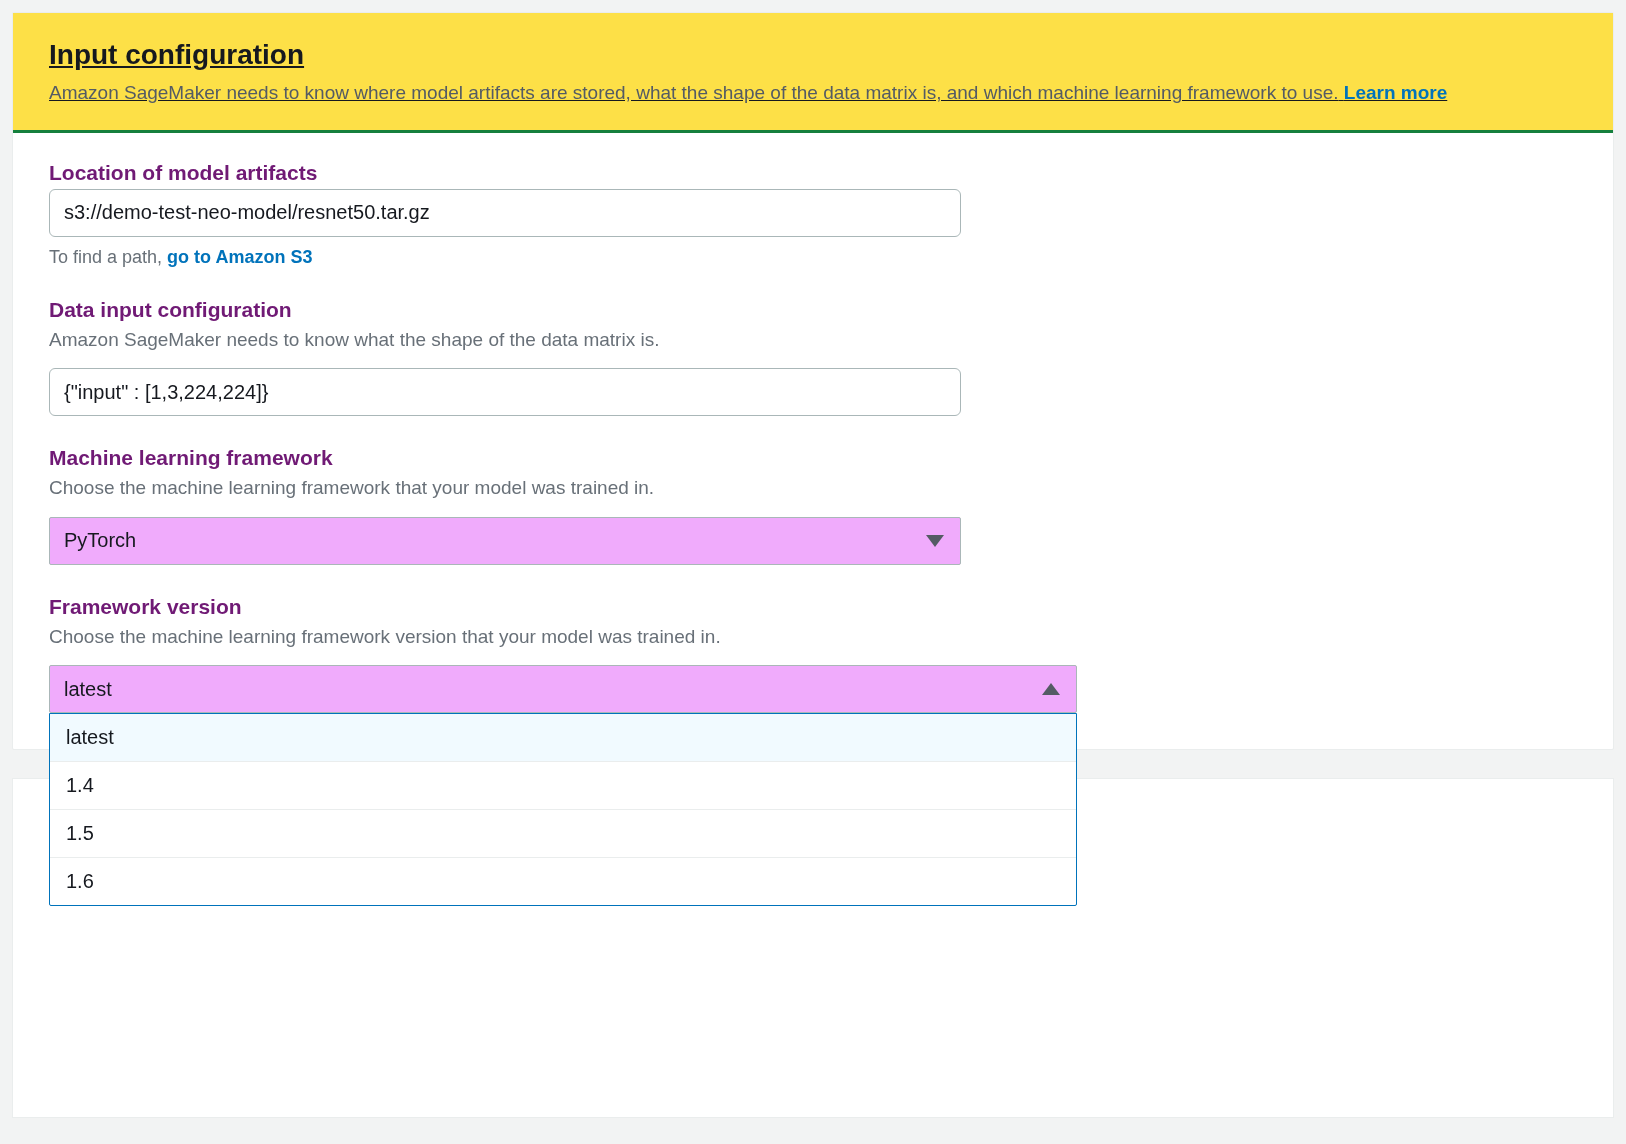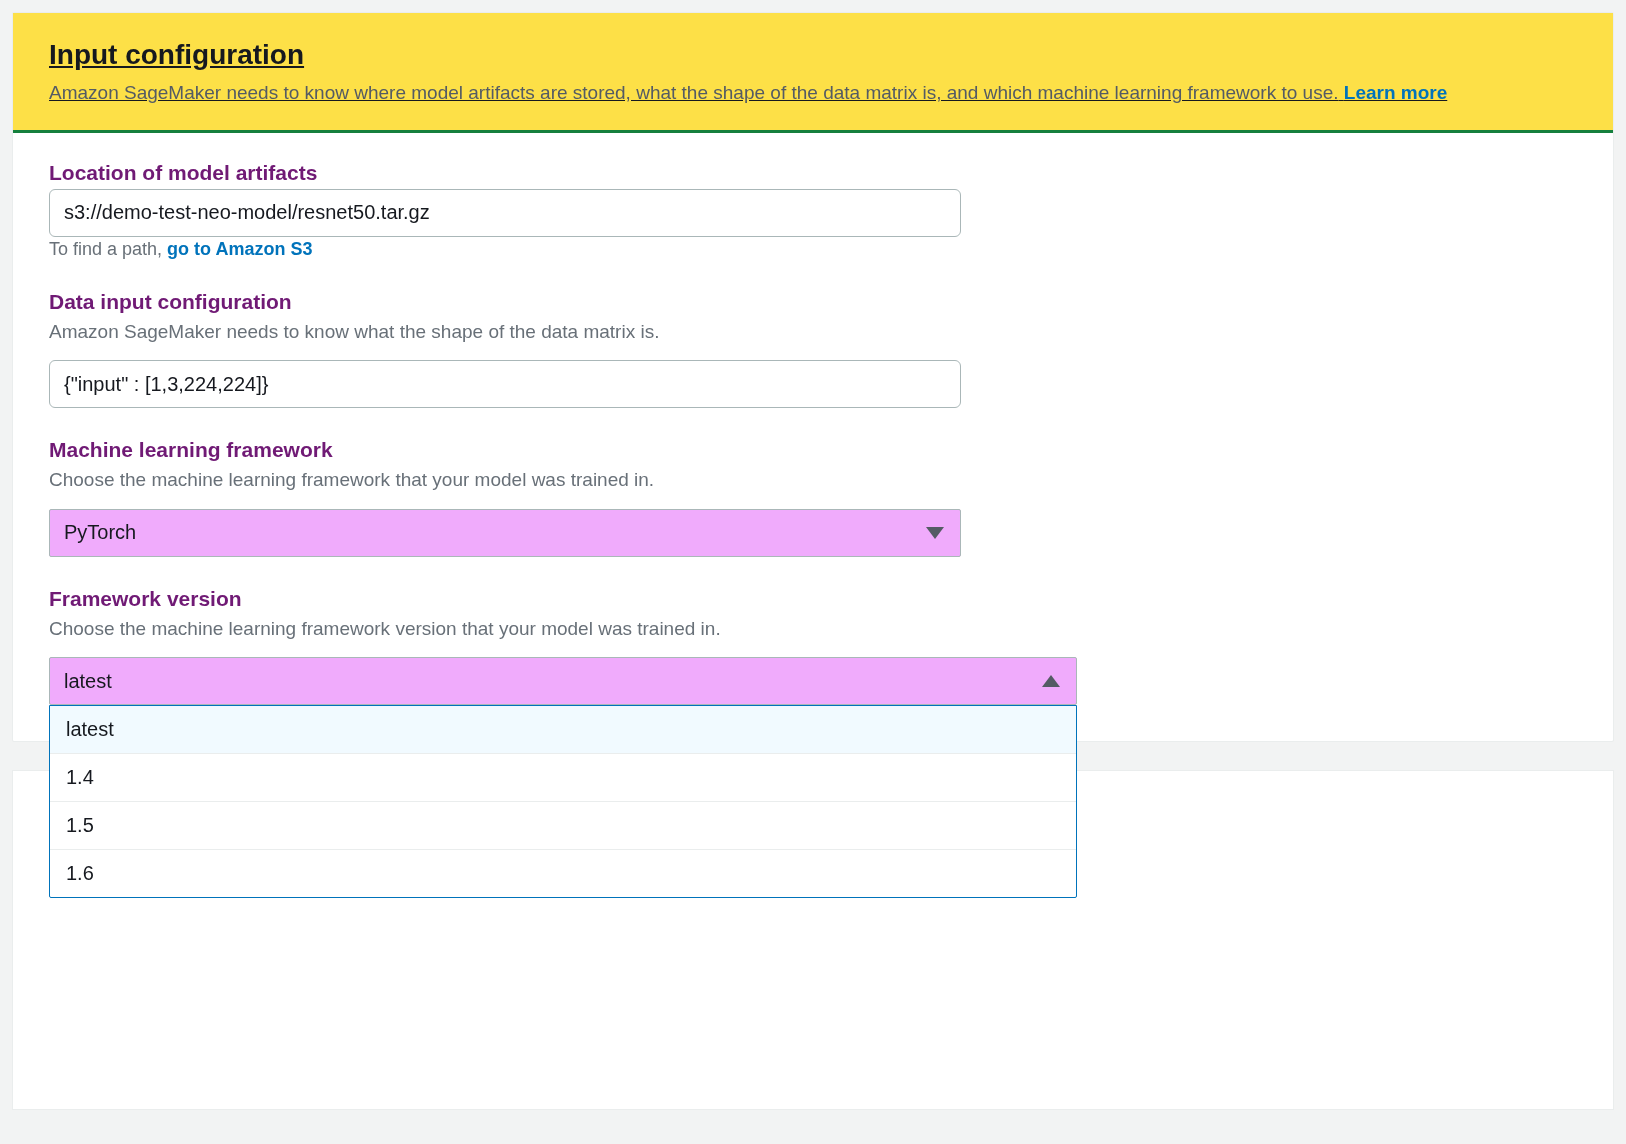--- a/index.html
+++ b/index.html
@@ -64,21 +64,21 @@
   border: 1px solid #aab7b8;
   border-radius: 6px;
   padding: 0 14px;
   font-size: 20px;
   color: #16191f;
   background: #ffffff;
 }
 .below-hint {
   font-size: 18px;
   color: #687078;
-  margin-top: 2px;
+  margin-top: 10px;
 }
 .select {
   width: 100%;
   height: 48px;
   border: 1px solid #aab7b8;
   border-radius: 2px;
   padding: 0 44px 0 14px;
   font-size: 20px;
   color: #16191f;
   background: #f0abfc;

